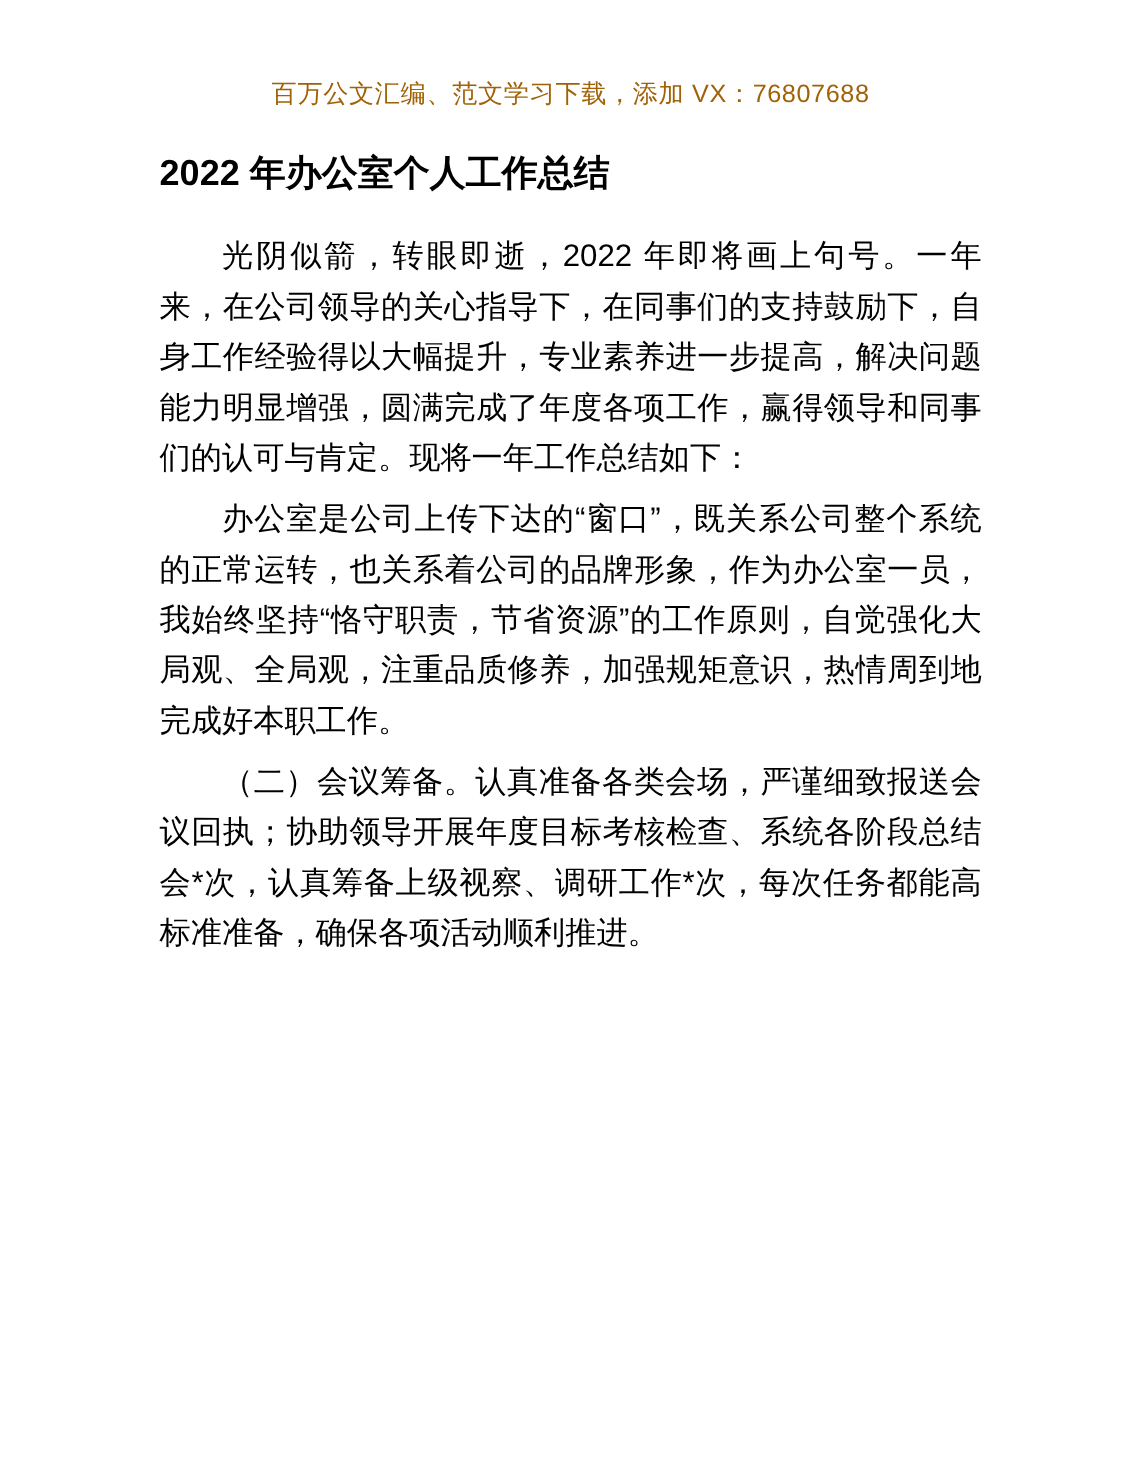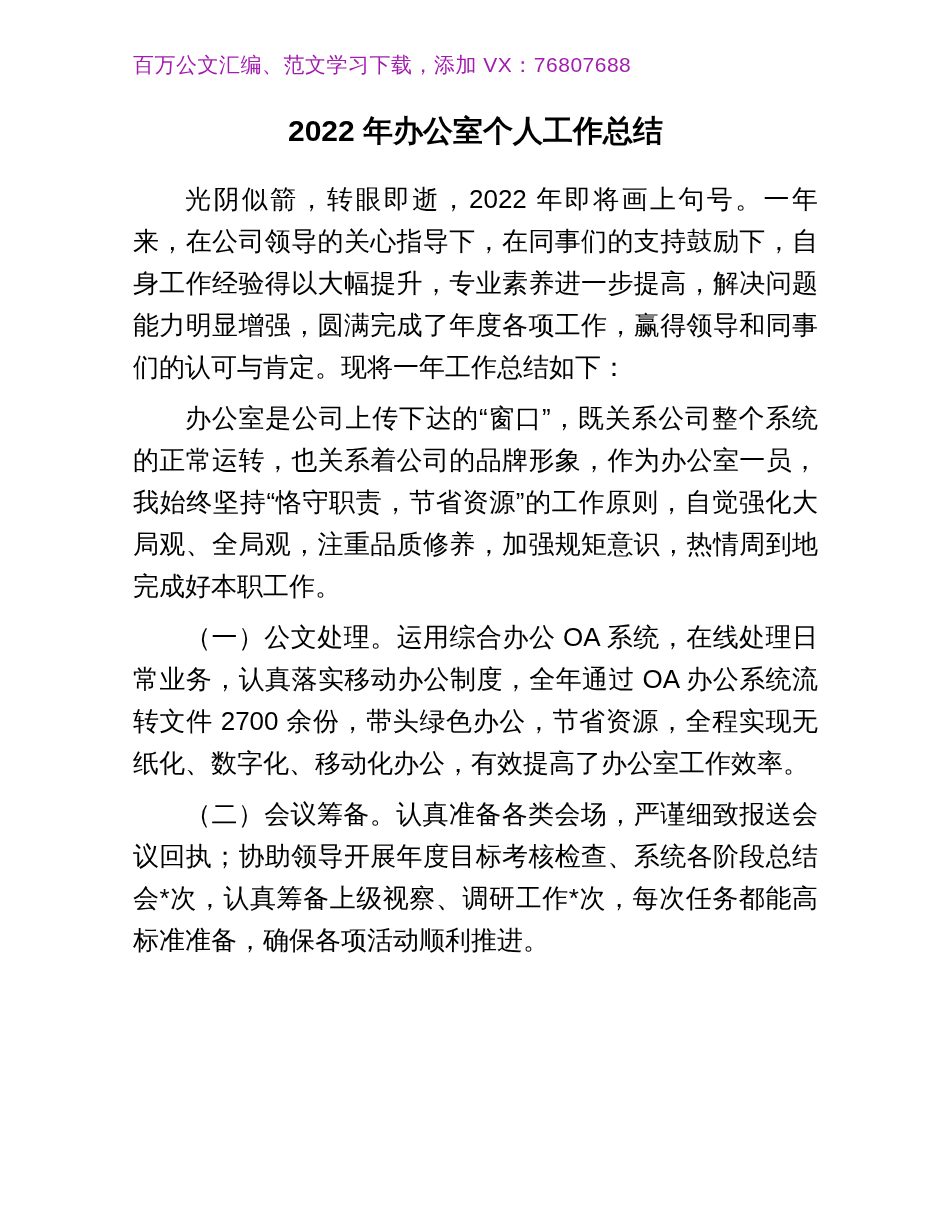--- a/index.html
+++ b/index.html
@@ -15,31 +15,31 @@
     color: #000000;
   }
   .page {
     width: 950px;
     height: 1230px;
     box-sizing: border-box;
     padding: 0 132px 0 133px;
     background: #ffffff;
   }
   .promo-notice {
-    margin-top: 50px;
-    text-align: left;
+    margin-top: 64px;
+    text-align: center;
     font-size: 21px;
     line-height: 30px;
-    color: #a21caf;
+    color: #a16207;
     letter-spacing: 0.5px;
   }
   .doc-title {
     margin-top: 28px;
     margin-bottom: 24px;
-    text-align: center;
+    text-align: left;
     font-size: 30px;
     line-height: 46px;
     font-weight: 600;
     color: #000000;
   }
   .doc-body p {
     margin: 9px 0;
     font-size: 26px;
     line-height: 42px;
     text-align: justify;
@@ -56,16 +56,15 @@
 <body>
 
 <div class="page">
   <div class="promo-notice">百万公文汇编、范文学习下载，添加 VX：76807688</div>
 
   <h1 class="doc-title">2022 年办公室个人工作总结</h1>
 
   <div class="doc-body">
       <p class="body-paragraph">光阴似箭，转眼即逝，2022 年即将画上句号。一年来，在公司领导的关心指导下，在同事们的支持鼓励下，自身工作经验得以大幅提升，专业素养进一步提高，解决问题能力明显增强，圆满完成了年度各项工作，赢得领导和同事们的认可与肯定。现将一年工作总结如下：</p>
       <p class="body-paragraph">办公室是公司上传下达的“窗口”，既关系公司整个系统的正常运转，也关系着公司的品牌形象，作为办公室一员，我始终坚持“恪守职责，节省资源”的工作原则，自觉强化大局观、全局观，注重品质修养，加强规矩意识，热情周到地完成好本职工作。</p>
-      <p class="body-paragraph">（一）公文处理。运用综合办公 OA 系统，在线处理日常业务，认真落实移动办公制度，全年通过 OA 办公系统流转文件 2700 余份，带头绿色办公，节省资源，全程实现无纸化、数字化、移动化办公，有效提高了办公室工作效率。</p>
       <p class="body-paragraph">（二）会议筹备。认真准备各类会场，严谨细致报送会议回执；协助领导开展年度目标考核检查、系统各阶段总结会*次，认真筹备上级视察、调研工作*次，每次任务都能高标准准备，确保各项活动顺利推进。</p>
     </div>
 </div>
 
 </body></html>

